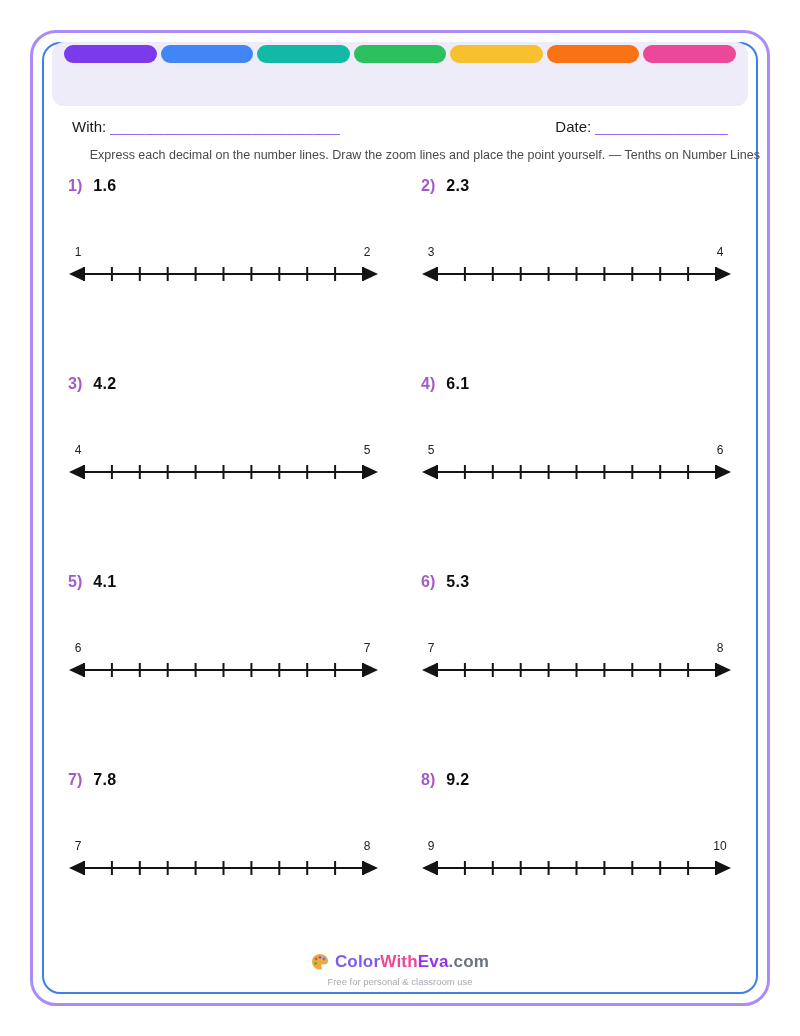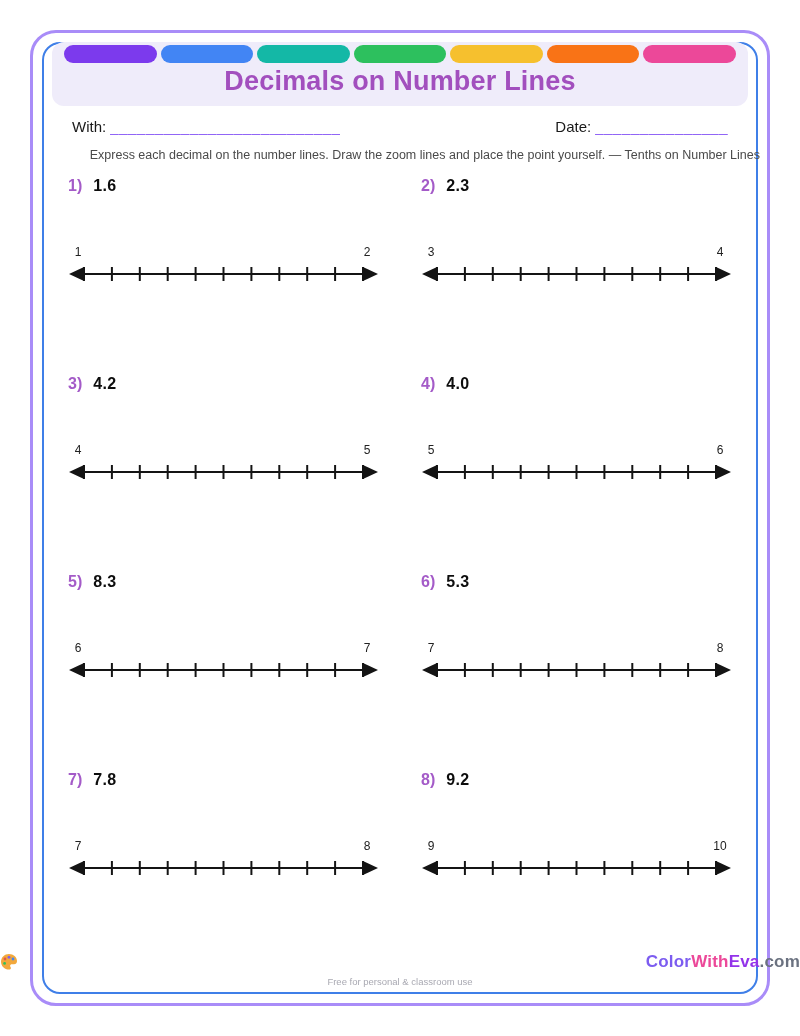--- a/index.html
+++ b/index.html
@@ -56,42 +56,41 @@
   .p-num{color:var(--problem-number);}
   .p-val{color:#0d0d0d;letter-spacing:0.3px;}
   .nl{position:absolute;left:0;top:72px;width:311px;height:46px;}
   .nl text{font-family:"Liberation Sans","DejaVu Sans",sans-serif;font-size:12px;fill:#222;}
   .nl-main{stroke:var(--line-color);stroke-width:2;}
   .nl-arrow{fill:var(--line-color);}
   .nl-ticks line{stroke:var(--line-color);stroke-width:2;}
   .footer{
     position:absolute;left:0;right:0;top:952px;text-align:center;
   }
-  .brand-row{display:flex;justify-content:space-between;align-items:center;gap:6px;}
+  .brand-row{display:flex;justify-content:center;align-items:center;gap:6px;}
   .brand{font-size:17px;font-weight:bold;letter-spacing:0.2px;}
   .tagline{font-size:9.5px;color:#A9A9B2;margin-top:4px;}
 </style>
 </head>
 <body>
 
 <div class="outer-frame">
   <div class="inner-frame"></div>
 </div>
 
 <div class="band">
   <div class="pill-bar">
       <div class="pill" style="background: rgb(124, 58, 237);"></div>
       <div class="pill" style="background: rgb(66, 133, 244);"></div>
       <div class="pill" style="background: rgb(20, 184, 166);"></div>
       <div class="pill" style="background: rgb(45, 192, 94);"></div>
       <div class="pill" style="background: rgb(246, 192, 46);"></div>
       <div class="pill" style="background: rgb(249, 115, 22);"></div>
       <div class="pill" style="background: rgb(236, 72, 153);"></div>
     </div>
-  <div class="page-title">Decimals on Number Lines</div>
 </div>
 
 <div class="meta-row">
   <div>
     <span>With:</span>
     <span class="blank">__________________________</span>
   </div>
   <div>
     <span>Date:</span>
     <span class="blank">_______________</span>
@@ -184,21 +183,21 @@
             <line x1="267.1" x2="267.1" y1="23" y2="37"></line>
             <line x1="295" x2="295" y1="23" y2="37"></line>
           </g>
       </svg>
     </div>
   </div>
 
   <div class="problem">
     <div class="p-header">
       <span class="p-num">4)</span>
-      <span class="p-val">4.0</span>
+      <span class="p-val">6.1</span>
     </div>
     <div class="nl">
       <svg width="311" height="46">
         <text class="nl-start" x="10" y="12" text-anchor="middle">5</text>
         <text class="nl-end" x="299" y="12" text-anchor="middle">6</text>
         <line class="nl-main" x1="3" y1="30" x2="308" y2="30"></line>
         <polygon class="nl-arrow" points="1,30 16,23 16,37"></polygon>
         <polygon class="nl-arrow" points="310,30 295,23 295,37"></polygon>
         <g class="nl-ticks">
             <line x1="16" x2="16" y1="23" y2="37"></line>
@@ -213,21 +212,21 @@
             <line x1="267.1" x2="267.1" y1="23" y2="37"></line>
             <line x1="295" x2="295" y1="23" y2="37"></line>
           </g>
       </svg>
     </div>
   </div>
 
   <div class="problem">
     <div class="p-header">
       <span class="p-num">5)</span>
-      <span class="p-val">8.3</span>
+      <span class="p-val">4.1</span>
     </div>
     <div class="nl">
       <svg width="311" height="46">
         <text class="nl-start" x="10" y="12" text-anchor="middle">6</text>
         <text class="nl-end" x="299" y="12" text-anchor="middle">7</text>
         <line class="nl-main" x1="3" y1="30" x2="308" y2="30"></line>
         <polygon class="nl-arrow" points="1,30 16,23 16,37"></polygon>
         <polygon class="nl-arrow" points="310,30 295,23 295,37"></polygon>
         <g class="nl-ticks">
             <line x1="16" x2="16" y1="23" y2="37"></line>

